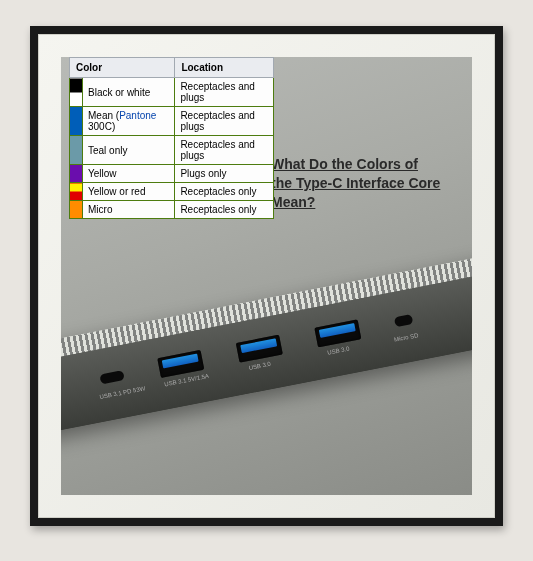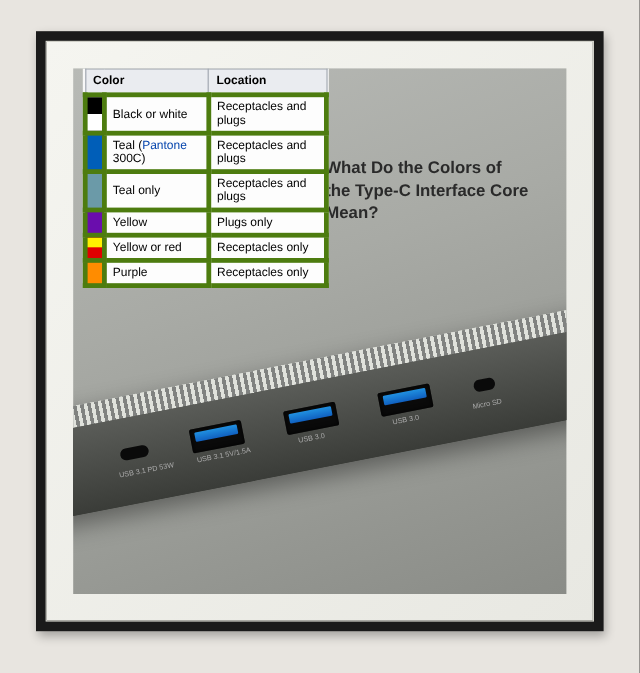--- a/index.html
+++ b/index.html
@@ -96,46 +96,47 @@
   }
   .port-label {
     position: absolute;
     font-size: 6px;
     color: #aaa;
     top: 62px;
     white-space: nowrap;
   }
   .title {
     position: absolute;
-    top: 73px;
+    top: 98px;
     left: 210px;
     font-size: 14px;
     font-weight: bold;
     color: #2a2a2a;
     line-height: 1.35;
+    text-decoration: underline;
   }
   .table {
     position: absolute;
     top: 0px;
     left: 8px;
     width: 205px;
     background: #f8f8f8;
     border: 1px solid #a2a9b1;
     border-collapse: collapse;
     font-size: 10px;
   }
   .table th {
     background: #eaecf0;
     border: 1px solid #a2a9b1;
     padding: 4px 6px;
     text-align: left;
     font-weight: bold;
   }
   .table td {
-    border: 4px solid #4d7c0f;
+    border: 1px solid #4d7c0f;
     padding: 3px 5px;
     vertical-align: middle;
     background: #fdfdfd;
   }
   .swatch {
     width: 12px;
     padding: 0 !important;
   }
   .link { color: #0645ad; margin-top: 28px; }
 </style>
@@ -174,41 +175,41 @@
           </tr>
         </thead>
         <tbody id="tbody">
             <tr>
               <td class="swatch" style="padding: 0px; background: linear-gradient(rgb(0, 0, 0) 0%, rgb(0, 0, 0) 50%, rgb(255, 255, 255) 50%, rgb(255, 255, 255) 100%);">&nbsp;</td>
               <td><span>Black or white</span></td>
               <td>Receptacles and plugs</td>
             </tr>
             <tr>
               <td class="swatch" style="background: rgb(0, 94, 184);">&nbsp;</td>
-              <td><span>Teal (</span><span class="link">Pantone</span><span> 300C)</span></td>
+              <td><span>Mean (</span><span class="link">Pantone</span><span> 300C)</span></td>
               <td>Receptacles and plugs</td>
             </tr>
             <tr>
               <td class="swatch" style="background: rgb(107, 154, 168);">&nbsp;</td>
               <td><span>Teal only</span></td>
               <td>Receptacles and plugs</td>
             </tr>
             <tr>
               <td class="swatch" style="background: rgb(106, 13, 173);">&nbsp;</td>
               <td><span>Yellow</span></td>
               <td>Plugs only</td>
             </tr>
             <tr>
               <td class="swatch" style="padding: 0px; background: linear-gradient(rgb(255, 240, 0) 0%, rgb(255, 240, 0) 50%, rgb(224, 0, 0) 50%, rgb(224, 0, 0) 100%);">&nbsp;</td>
               <td><span>Yellow or red</span></td>
               <td>Receptacles only</td>
             </tr>
             <tr>
               <td class="swatch" style="background: rgb(255, 140, 0);">&nbsp;</td>
-              <td><span>Purple</span></td>
+              <td><span>Micro</span></td>
               <td>Receptacles only</td>
             </tr>
           </tbody>
       </table>
 
     </div>
   </div>
 </div>
 
 </body></html>

